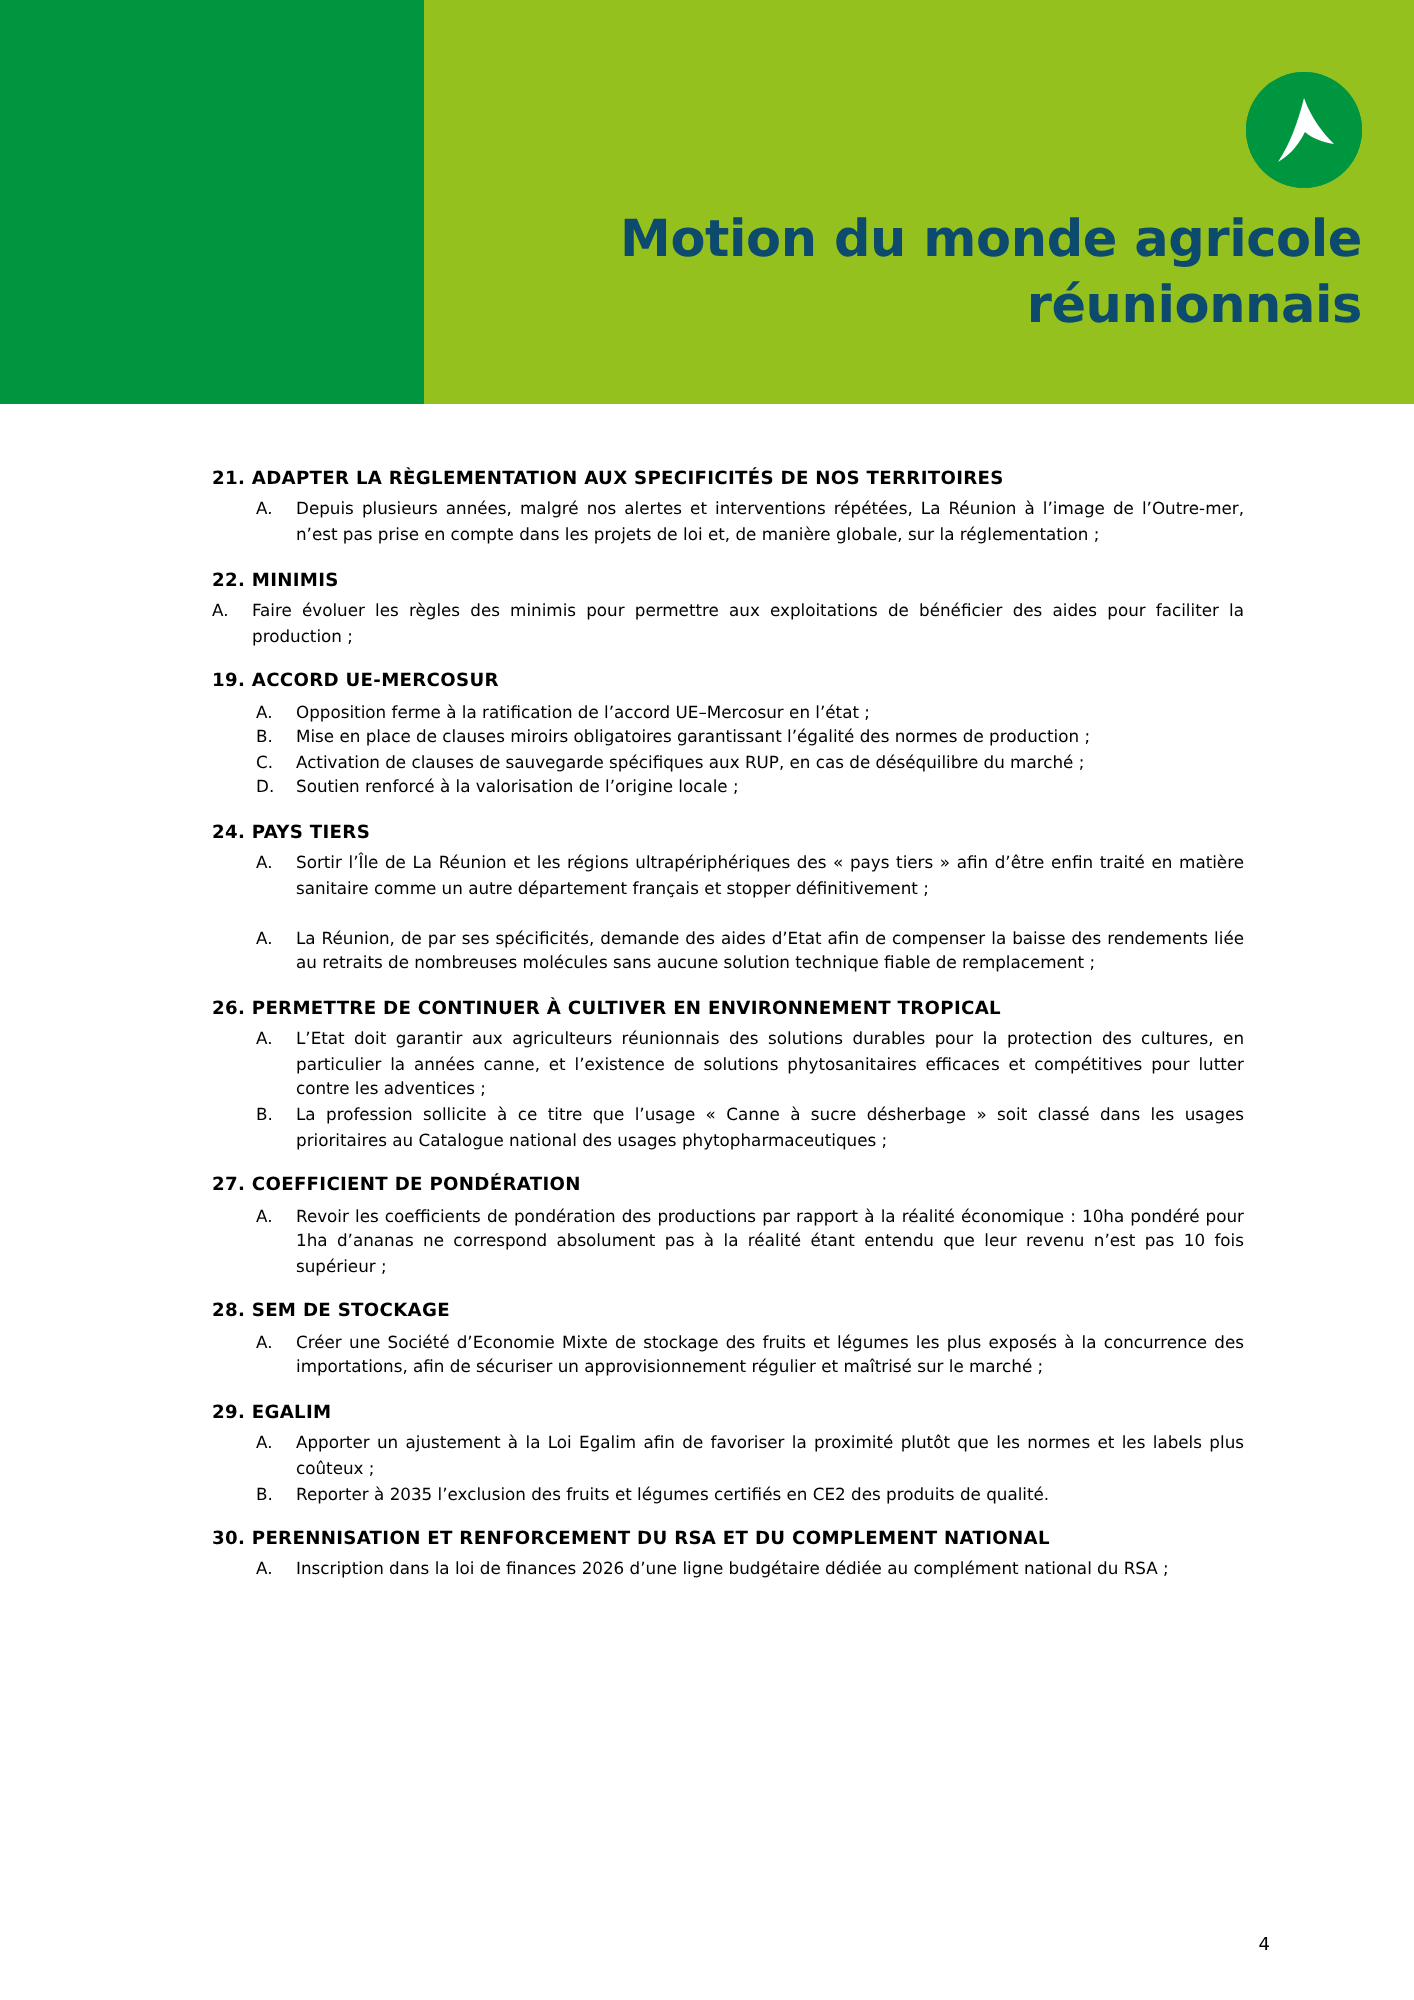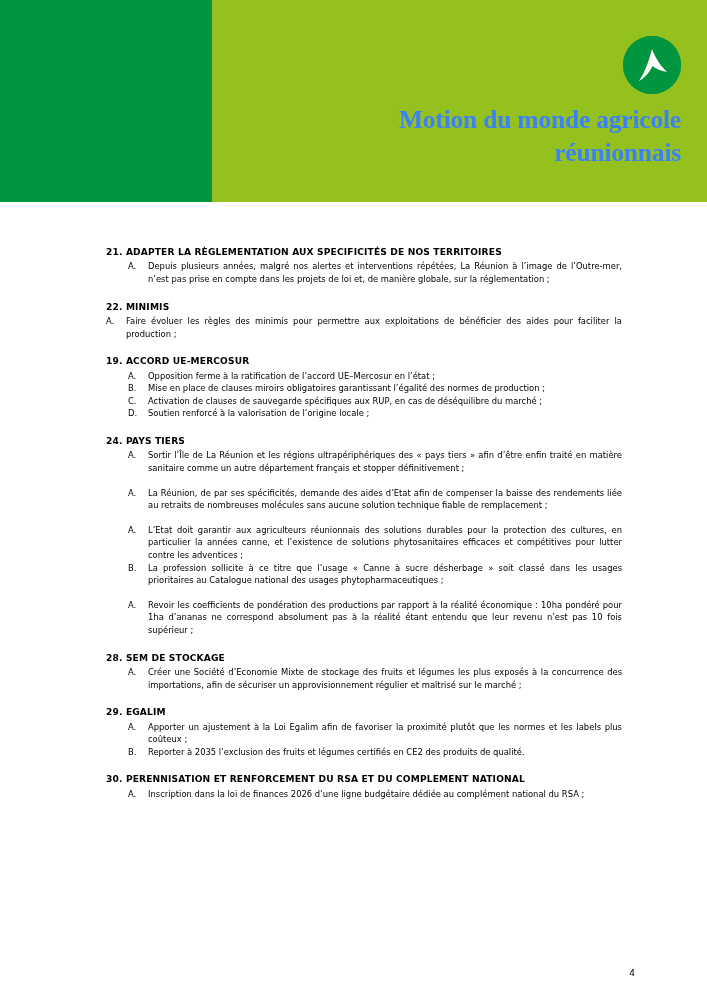--- a/index.html
+++ b/index.html
@@ -37,26 +37,25 @@
     width: 495px;
     height: 202px;
     background: #95c11f;
   }
   .banner-title {
     position: absolute;
     right: 26px;
     top: 104px;
     width: 520px;
     text-align: right;
-    color: #3b82f6;
+    color: #0c4a6e;
     font-size: 25.5px;
     font-weight: bold;
     line-height: 1.28;
     letter-spacing: -0.2px;
-    font-family: Liberation Serif, serif;
   }
   .banner-title .line {
     display: block;
   }
   .logo-badge {
     position: absolute;
     right: 26px;
     top: 36px;
     width: 58px;
     height: 58px;
@@ -86,21 +85,21 @@
     margin-bottom: 12px;
   }
   .section:last-child {
     margin-bottom: 0;
   }
   .sec-title {
     font-size: 9.1px;
     font-weight: bold;
     color: #000000;
     letter-spacing: 0.15px;
-    margin: 16px 0 2px 0;
+    margin: 4px 0 2px 0;
     line-height: 1.25;
   }
   .item {
     display: flex;
     font-size: 8.4px;
     line-height: 1.5;
     color: #000000;
     text-align: justify;
     margin-bottom: 0;
   }
@@ -190,30 +189,32 @@
           <span class="txt">Sortir l’Île de La Réunion et les régions ultrapériphériques des « pays tiers » afin d’être enfin traité en matière sanitaire comme un autre département français et stopper définitivement ;</span>
         </div>
       </div>
       <div class="section">
         <div class="item">
           <span class="marker indent">A.</span>
           <span class="txt">La Réunion, de par ses spécificités, demande des aides d’Etat afin de compenser la baisse des rendements liée au retraits de nombreuses molécules sans aucune solution technique fiable de remplacement ;</span>
         </div>
       </div>
       <div class="section">
+        <div class="sec-title">26. PERMETTRE DE CONTINUER À CULTIVER EN ENVIRONNEMENT TROPICAL</div>
         <div class="item">
           <span class="marker indent">A.</span>
           <span class="txt">L’Etat doit garantir aux agriculteurs réunionnais des solutions durables pour la protection des cultures, en particulier la années canne, et l’existence de solutions phytosanitaires efficaces et compétitives pour lutter contre les adventices ;</span>
         </div>
         <div class="item">
           <span class="marker indent">B.</span>
           <span class="txt">La profession sollicite à ce titre que l’usage « Canne à sucre désherbage » soit classé dans les usages prioritaires au Catalogue national des usages phytopharmaceutiques ;</span>
         </div>
       </div>
       <div class="section">
+        <div class="sec-title">27. COEFFICIENT DE PONDÉRATION</div>
         <div class="item">
           <span class="marker indent">A.</span>
           <span class="txt">Revoir les coefficients de pondération des productions par rapport à la réalité économique : 10ha pondéré pour 1ha d’ananas ne correspond absolument pas à la réalité étant entendu que leur revenu n’est pas 10 fois supérieur ;</span>
         </div>
       </div>
       <div class="section">
         <div class="sec-title">28. SEM DE STOCKAGE</div>
         <div class="item">
           <span class="marker indent">A.</span>
           <span class="txt">Créer une Société d’Economie Mixte de stockage des fruits et légumes les plus exposés à la concurrence des importations, afin de sécuriser un approvisionnement régulier et maîtrisé sur le marché ;</span>

